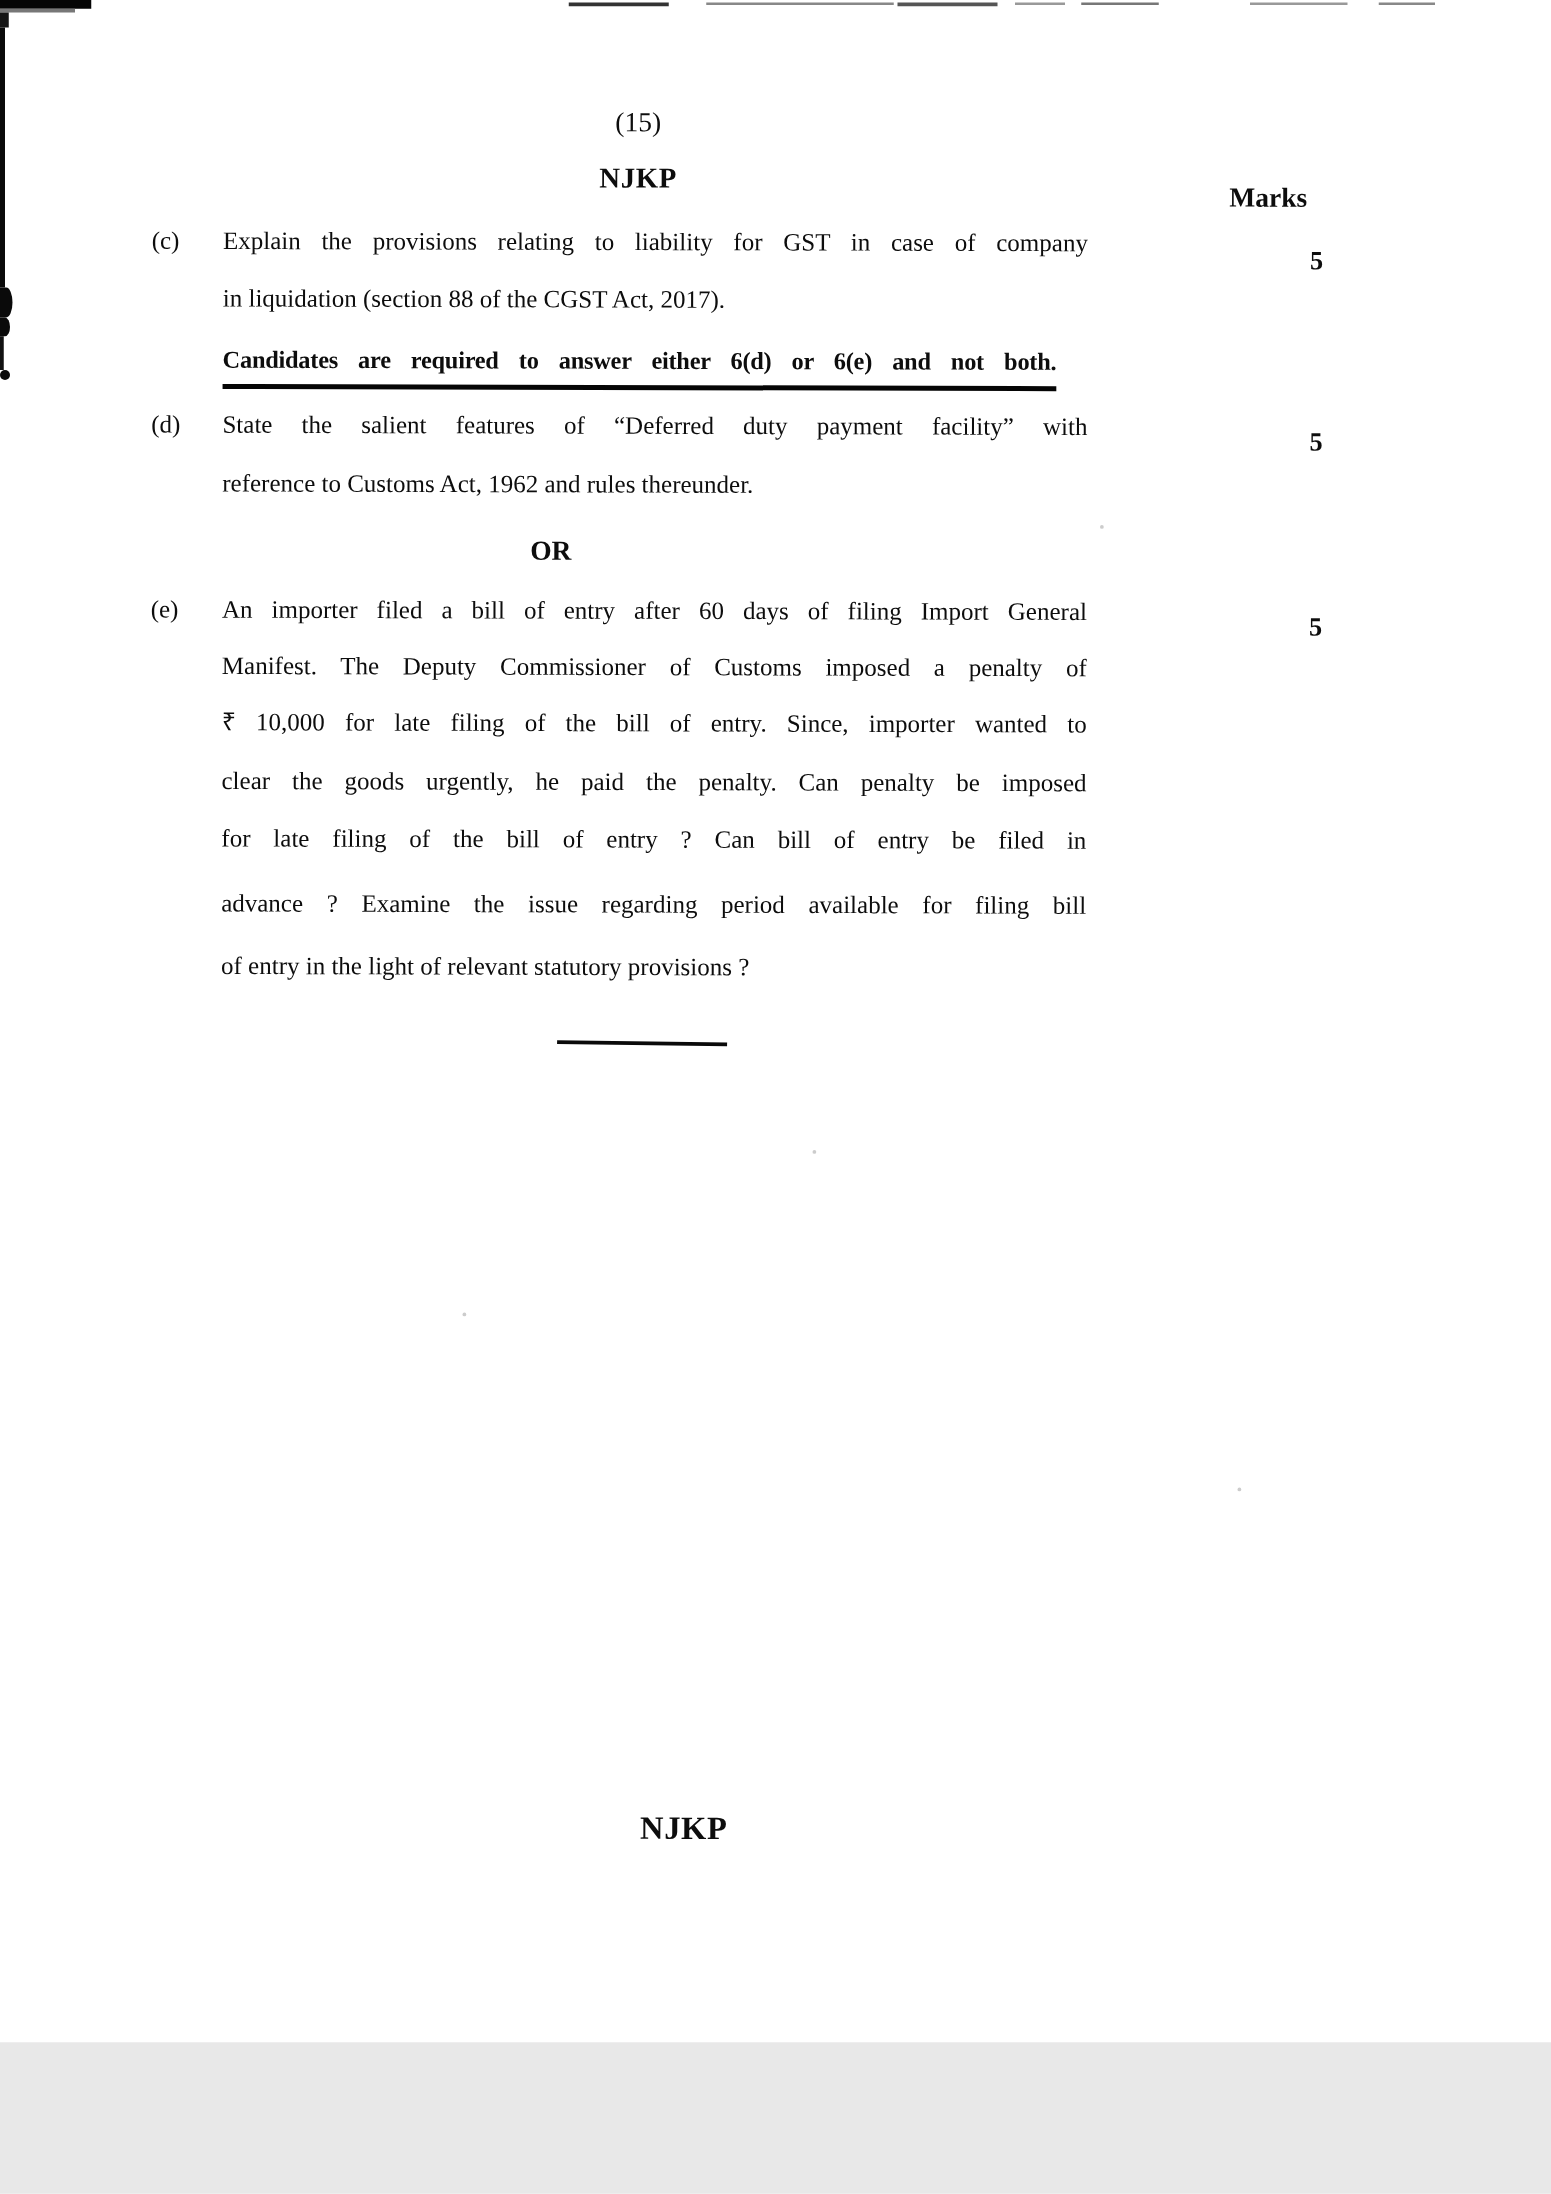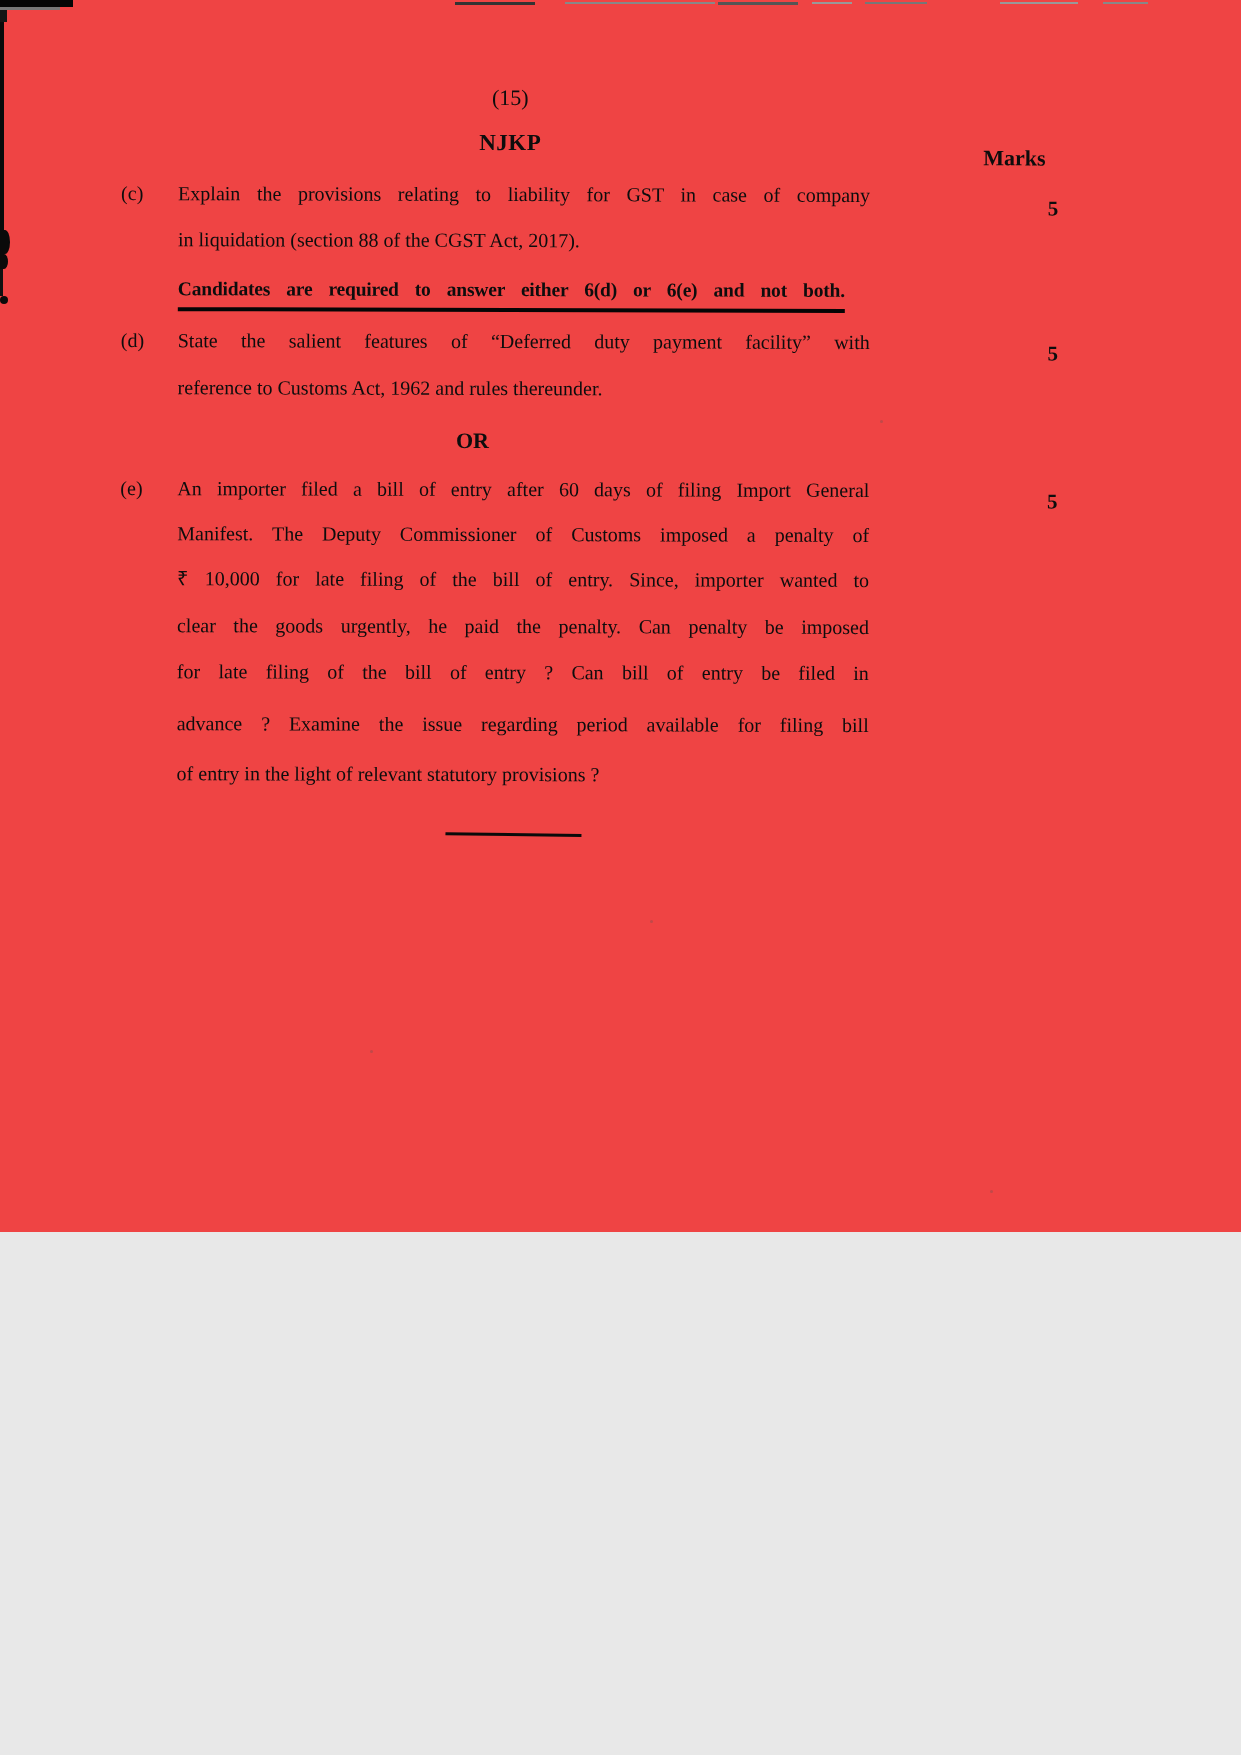--- a/index.html
+++ b/index.html
@@ -1,33 +1,33 @@
 <!DOCTYPE html>
 <html><head>
 <meta charset="utf-8">
 <style>
   html,body { margin:0; padding:0; background:#e8e8e8; }
   .page {
-    position:relative; width:1241px; height:1232px;
-    background:#ef4444; overflow:hidden;
+    position:relative; width:1241px; height:1634px;
+    background:#ffffff; overflow:hidden;
     font-family:"Liberation Serif", serif; color:#0d0d0d;
   }
   .content { position:absolute; inset:0; transform:rotate(0.15deg); transform-origin:40% 20%; }
 
   .txt { position:absolute; font-size:20px; line-height:28px; height:30px; overflow:hidden; }
   .qline { left:178px; width:692px; text-align:justify; text-align-last:justify; }
   .qline.lastline { text-align:left; text-align-last:left; }
   .qlabel { left:121px; width:50px; }
   .markval { left:1036px; width:34px; text-align:center; font-weight:bold; font-size:21px; }
 
   .center-col { left:420px; width:180px; text-align:center; }
   .pgnum { top:84px; font-size:22px; }
   .hdrcode { top:129px; font-weight:bold; font-size:23px; letter-spacing:0.5px; }
   .markslabel { left:983px; top:143px; font-weight:bold; font-size:22px;text-align:right; }
-  .orlabel { top:427px; left:428px; width:90px; text-align:center; font-weight:bold; font-size:22px; }
+  .orlabel { top:427px; left:396px; width:90px; text-align:center; font-weight:bold; font-size:22px; }
 
   .notice {
     left:178px; top:276px; width:667px; height:30px;
     font-weight:bold; font-size:19.5px; letter-spacing:-0.2px;
     text-align:justify; text-align-last:justify;
     border-bottom:4px solid #050505; padding-bottom:2px; overflow:hidden;
   }
 
   .divider { position:absolute; left:447px; top:833px; width:136px; height:3px;
     background:#0a0a0a; transform:rotate(0.6deg); }

